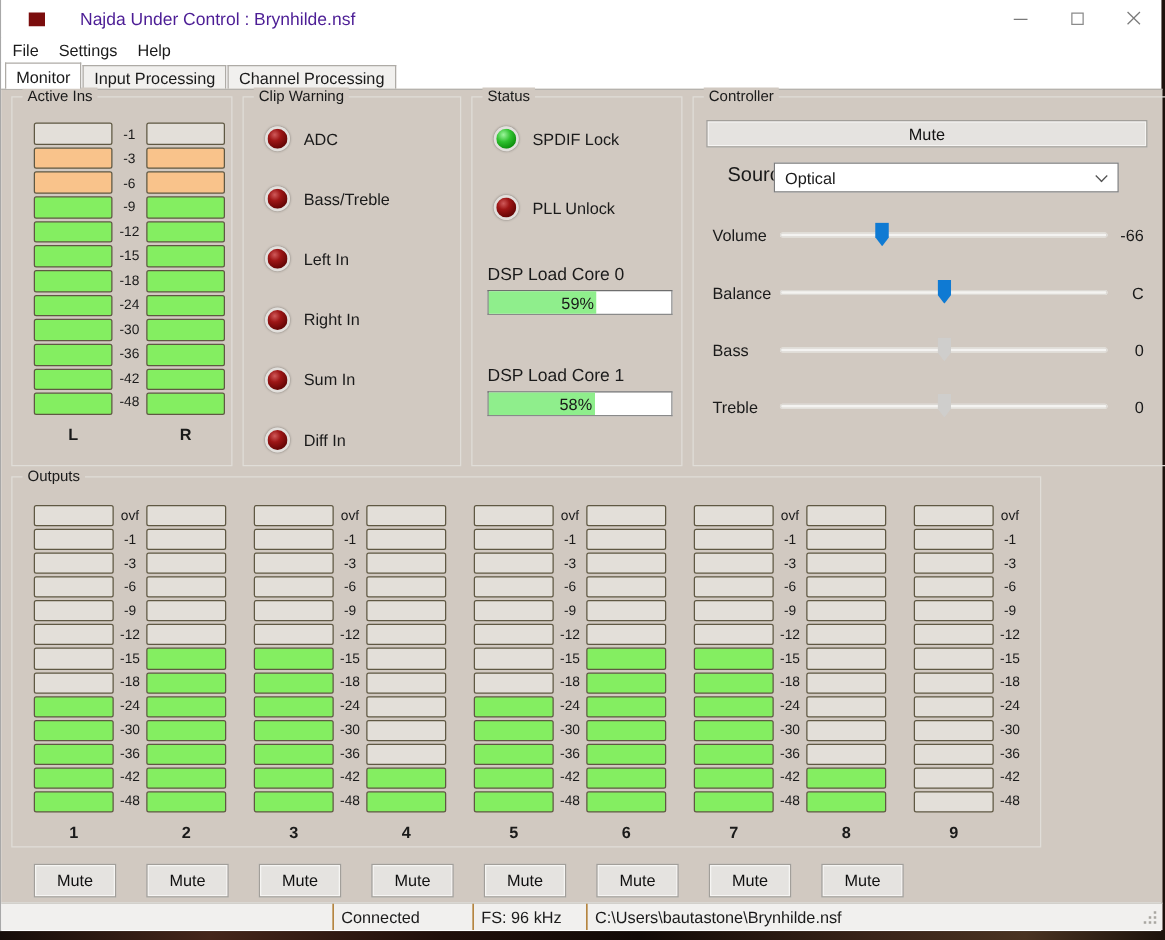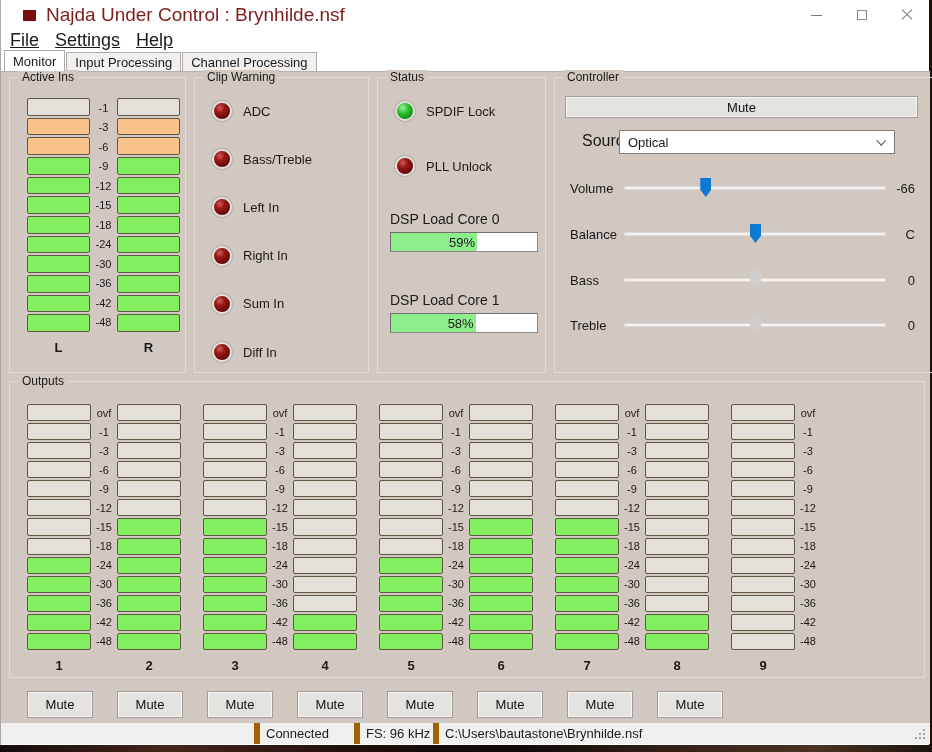--- a/index.html
+++ b/index.html
@@ -8,45 +8,45 @@
     --accent:#0f7ad3; --btn-bg:#e5e3e0; --btn-border:#a29f9a;
     --bar-green:#8fee8c;
   }
   *{box-sizing:border-box; margin:0; padding:0;}
   html,body{width:932px;height:752px;overflow:hidden;}
   body{background:#1e120d;font-family:"Liberation Sans",sans-serif;color:#1a1a1a;position:relative;}
   .window{position:absolute;left:0;top:0;width:929px;height:745px;background:#fff;border-left:1px solid #a8a8a8;}
   
   .titlebar{position:absolute;left:0;top:0;width:100%;height:30px;background:#fff;display:flex;align-items:center;}
   .app-icon{width:13px;height:11px;background:#7b0d0d;margin-left:22px;}
-  .title-text{margin-left:10px;font-size:19px;color:#7f1d1d;}
+  .title-text{margin-left:28px;font-size:14px;color:#4c1d95;}
   .win-controls{position:absolute;right:0;top:0;height:30px;display:flex;}
   .win-btn{width:45px;height:30px;display:flex;align-items:center;justify-content:center;position:relative;}
   .glyph-min{width:11px;height:1px;background:#7a7a7a;}
   .glyph-max{width:10px;height:10px;border:1px solid #8a8a8a;}
   .glyph-close{width:12px;height:12px;position:relative;}
   .glyph-close::before,.glyph-close::after{content:"";position:absolute;left:-1px;top:5px;width:14px;height:1px;background:#7a7a7a;}
   .glyph-close::before{transform:rotate(45deg);}
   .glyph-close::after{transform:rotate(-45deg);}
   
   .menubar{position:absolute;left:0;top:30px;width:100%;height:20px;background:#fff;display:flex;align-items:center;padding-left:1px;}
-  .menu-item{padding:0 8px;font-size:18px;height:100%;display:flex;align-items:center;text-decoration:underline;}
+  .menu-item{padding:0 8px;font-size:13px;height:100%;display:flex;align-items:center;}
   
   .tabbar{position:absolute;left:0;top:50px;width:100%;height:21px;background:#fff;display:flex;align-items:flex-end;padding-left:3px;}
   .tab{height:19px;padding:0 8px;display:flex;align-items:center;font-size:13px;background:#f1f0ee;border:1px solid #aeaba6;border-bottom:none;margin-right:1px;}
   .tab.active{height:21px;background:#fff;position:relative;z-index:2;}
   
   .client{position:absolute;left:0;top:71px;width:929px;height:651px;background:var(--bg);border-top:1px solid #b5b2ad;}
   .groupbox{position:absolute;border:1px solid var(--panel-border);}
   .gb-legend{position:absolute;top:-8px;left:8px;background:var(--bg);padding:0 4px;font-size:12px;}
   .gb-active{left:8px;top:5px;width:177px;height:296px;}
   .gb-clip{left:193px;top:5px;width:175px;height:296px;}
   .gb-status{left:376px;top:5px;width:169px;height:296px;}
   .gb-controller{left:553px;top:5px;width:382px;height:296px;}
-  .gb-outputs{left:8px;top:309px;width:916px;height:297px;}
+  .gb-outputs{left:8px;top:309px;width:824px;height:297px;}
   
   .meter{display:flex;flex-direction:column;gap:2px;}
   .seg{flex:1;border:1px solid var(--seg-border);border-radius:2px;background:var(--seg-off);}
   .seg.green{background:var(--seg-green);}
   .seg.orange{background:var(--seg-orange);}
   .scale-col{display:flex;flex-direction:column;}
   .scale-label{flex:1;display:flex;align-items:center;justify-content:center;font-size:11px;}
   .ch-label{text-align:center;font-size:13px;font-weight:bold;margin-top:8px;}
   .ai-row{position:absolute;left:17px;top:20px;display:flex;}
   .ai-ch{width:63px;}
@@ -78,21 +78,21 @@
   .slider-track{position:absolute;left:69px;top:8px;width:262px;height:4px;background:#f4f3f1;border-radius:2px;box-shadow:inset 0 0 0 1px #dcd9d4;}
   .slider-thumb{position:absolute;top:-8px;width:11px;height:19px;clip-path:polygon(0 0,100% 0,100% 62%,50% 100%,0 62%);}
   .slider-thumb.accent{background:var(--accent);}
   .slider-thumb.plain{background:#cfcecc;}
   .slider-value{position:absolute;left:330px;top:3px;width:30px;text-align:right;font-size:13px;}
   
   .mute-btn{position:absolute;top:619px;width:66px;height:27px;}
   
   .statusbar{position:absolute;left:0;top:722px;width:929px;height:22px;background:#f1f0ee;border-top:1px solid #c8c5c0;display:flex;font-size:13px;}
   .sb-panel{height:100%;display:flex;align-items:center;padding-left:6px;}
-  .sb-sep{border-left:6px solid #a16207;}
+  .sb-sep{border-left:1px solid #a16207;margin-left:12px;}
   .sb-blank{width:253px;}
   .sb-conn{width:100px;}
   .sb-fs{width:79px;}
   .sb-file{flex:1;}
   .grip{position:absolute;right:3px;bottom:3px;width:12px;height:12px;}
   .grip::before{content:"";position:absolute;left:0;top:0;width:2px;height:2px;background:transparent;
     box-shadow:8px 0 #a9a6a1,4px 4px #a9a6a1,8px 4px #a9a6a1,0 8px #a9a6a1,4px 8px #a9a6a1,8px 8px #a9a6a1;}
   .bottom-strip{position:absolute;left:0;top:745px;width:932px;height:7px;
     background:linear-gradient(90deg,#160d0a,#45261b 18%,#200f0b 38%,#120a07 55%,#3a241a 75%,#4a3322 88%,#1c120c);}
 </style>

